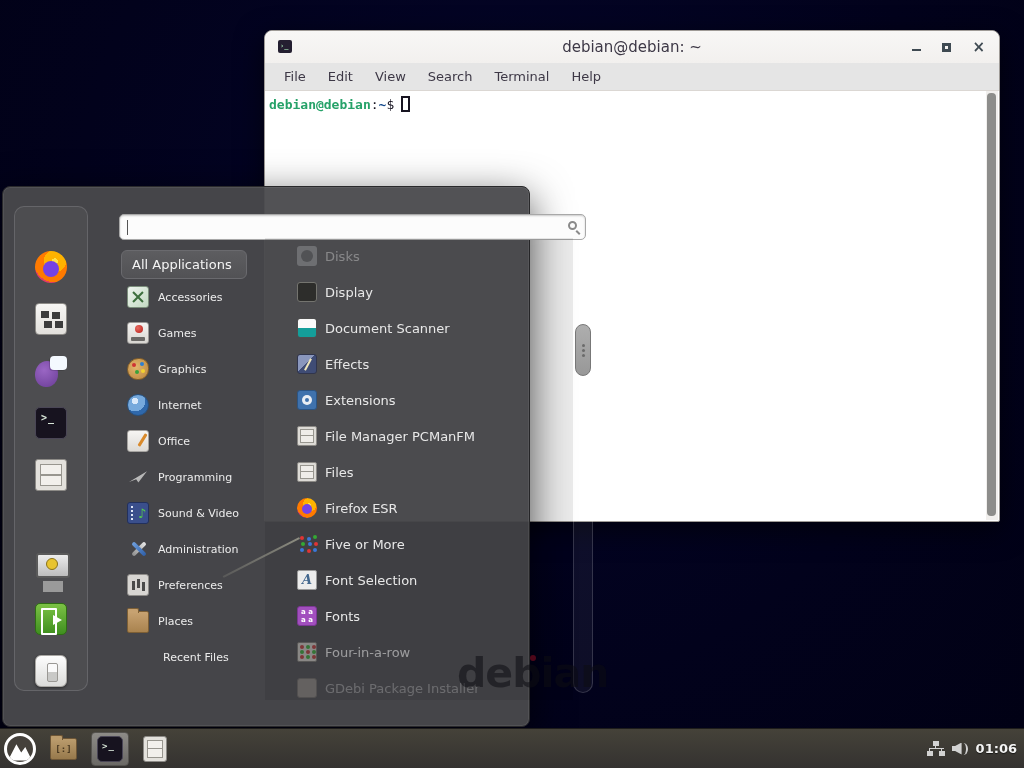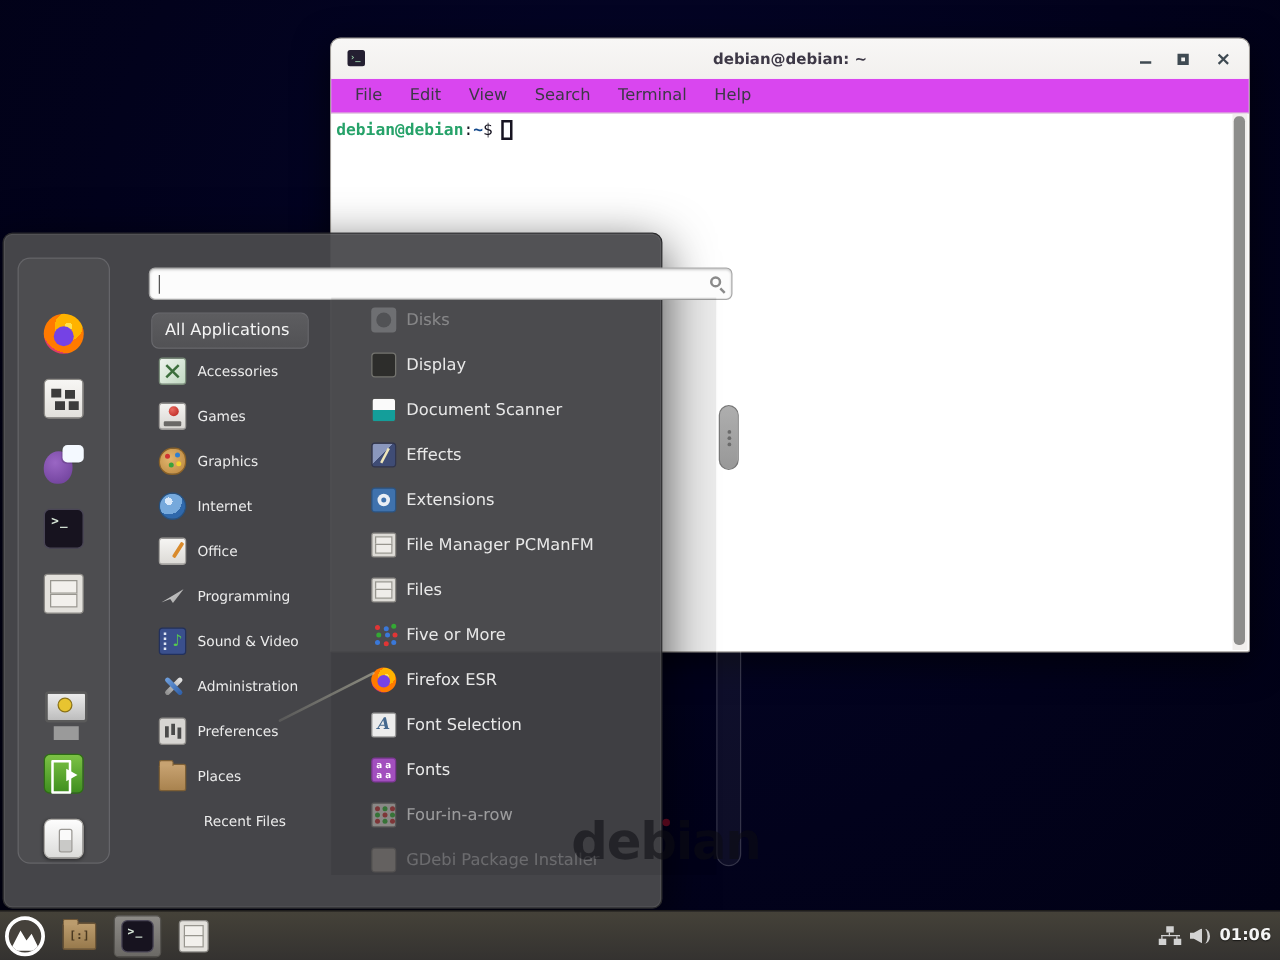--- a/index.html
+++ b/index.html
@@ -9,30 +9,30 @@
   
   .desktop { position:absolute; inset:0; width:1024px; height:768px;
     background:radial-gradient(ellipse at 50% 30%, #04052a 0%, #02021c 60%, #010114 100%); overflow:hidden; }
 
   
   .term { position:absolute; left:264px; top:30px; width:736px; height:492px;
     background:#ffffff; border-radius:8px 8px 2px 2px; box-shadow:0 8px 28px rgba(0,0,0,.6);
     border:1px solid #9f9b97; }
   .term-titlebar { height:32px; background:linear-gradient(180deg,#f8f7f6,#f2f0ee);
     border-radius:8px 8px 0 0; position:relative; display:flex; align-items:center; justify-content:center; }
-  .term-title { font-size:12px; font-weight:bold; color:#3d3846; }
+  .term-title { font-size:15px; font-weight:normal; color:#3d3846; }
   .term-win-icon { position:absolute; left:13px; top:9px; width:14px; height:13px; background:#241f31;
     border-radius:2px; }
   .term-win-icon::after { content:"›_"; color:#9fd8af; font:bold 7px/13px "DejaVu Sans Mono",monospace;
     position:absolute; left:2px; }
   .term-controls { position:absolute; right:14px; top:0; height:32px; display:flex; align-items:center; gap:21px; }
   .wc-min { width:9px; height:2px; background:#3f4a52; margin-top:6px; }
   .wc-max { width:9px; height:9px; border:3px solid #3f4a52; }
   .wc-close { font-size:15px; font-weight:bold; color:#3f4a52; line-height:1; }
-  .term-menubar { height:28px; background:#d946ef; border-bottom:1px solid #dbd7d3;
+  .term-menubar { height:28px; background:#e5e5e5; border-bottom:1px solid #dbd7d3;
     display:flex; align-items:center; padding-left:8px; }
   .term-menubar .mitem { font-size:13px; color:#3d3846; padding:0 11px; }
   .term-body { position:relative; height:429px; background:#fff; padding:5px 4px; }
   .term-prompt { font:13px "DejaVu Sans Mono",monospace; white-space:pre; display:flex; align-items:center; }
   .p-user { color:#26a269; font-weight:bold; }
   .p-colon, .p-dollar { color:#171421; }
   .p-path { color:#12488b; font-weight:bold; }
   .p-cursor { display:inline-block; width:9px; height:16px; border:2px solid #171421; margin-left:7px; }
   .term-scroll-track { position:absolute; right:1px; top:0; width:12px; height:429px; background:#f1efed; }
   .term-scroll-thumb { position:absolute; right:2px; top:2px; width:9px; height:423px; background:#8d8d8b; border-radius:4px; }
@@ -415,27 +415,27 @@
           <span class="ic i-app-cabinet"></span>
           <span class="label">File Manager PCManFM</span>
         </div>
 
         <div class="app-row">
           <span class="ic i-app-cabinet"></span>
           <span class="label">Files</span>
         </div>
 
         <div class="app-row">
+          <span class="ic i-app-firefox"></span>
+          <span class="label">Firefox ESR</span>
+        </div>
+
+        <div class="app-row">
           <span class="ic i-app-five"></span>
           <span class="label">Five or More</span>
-        </div>
-
-        <div class="app-row">
-          <span class="ic i-app-firefox"></span>
-          <span class="label">Firefox ESR</span>
         </div>
 
         <div class="app-row">
           <span class="ic i-app-fontsel"></span>
           <span class="label">Font Selection</span>
         </div>
 
         <div class="app-row">
           <span class="ic i-app-fonts"></span>
           <span class="label">Fonts</span>

